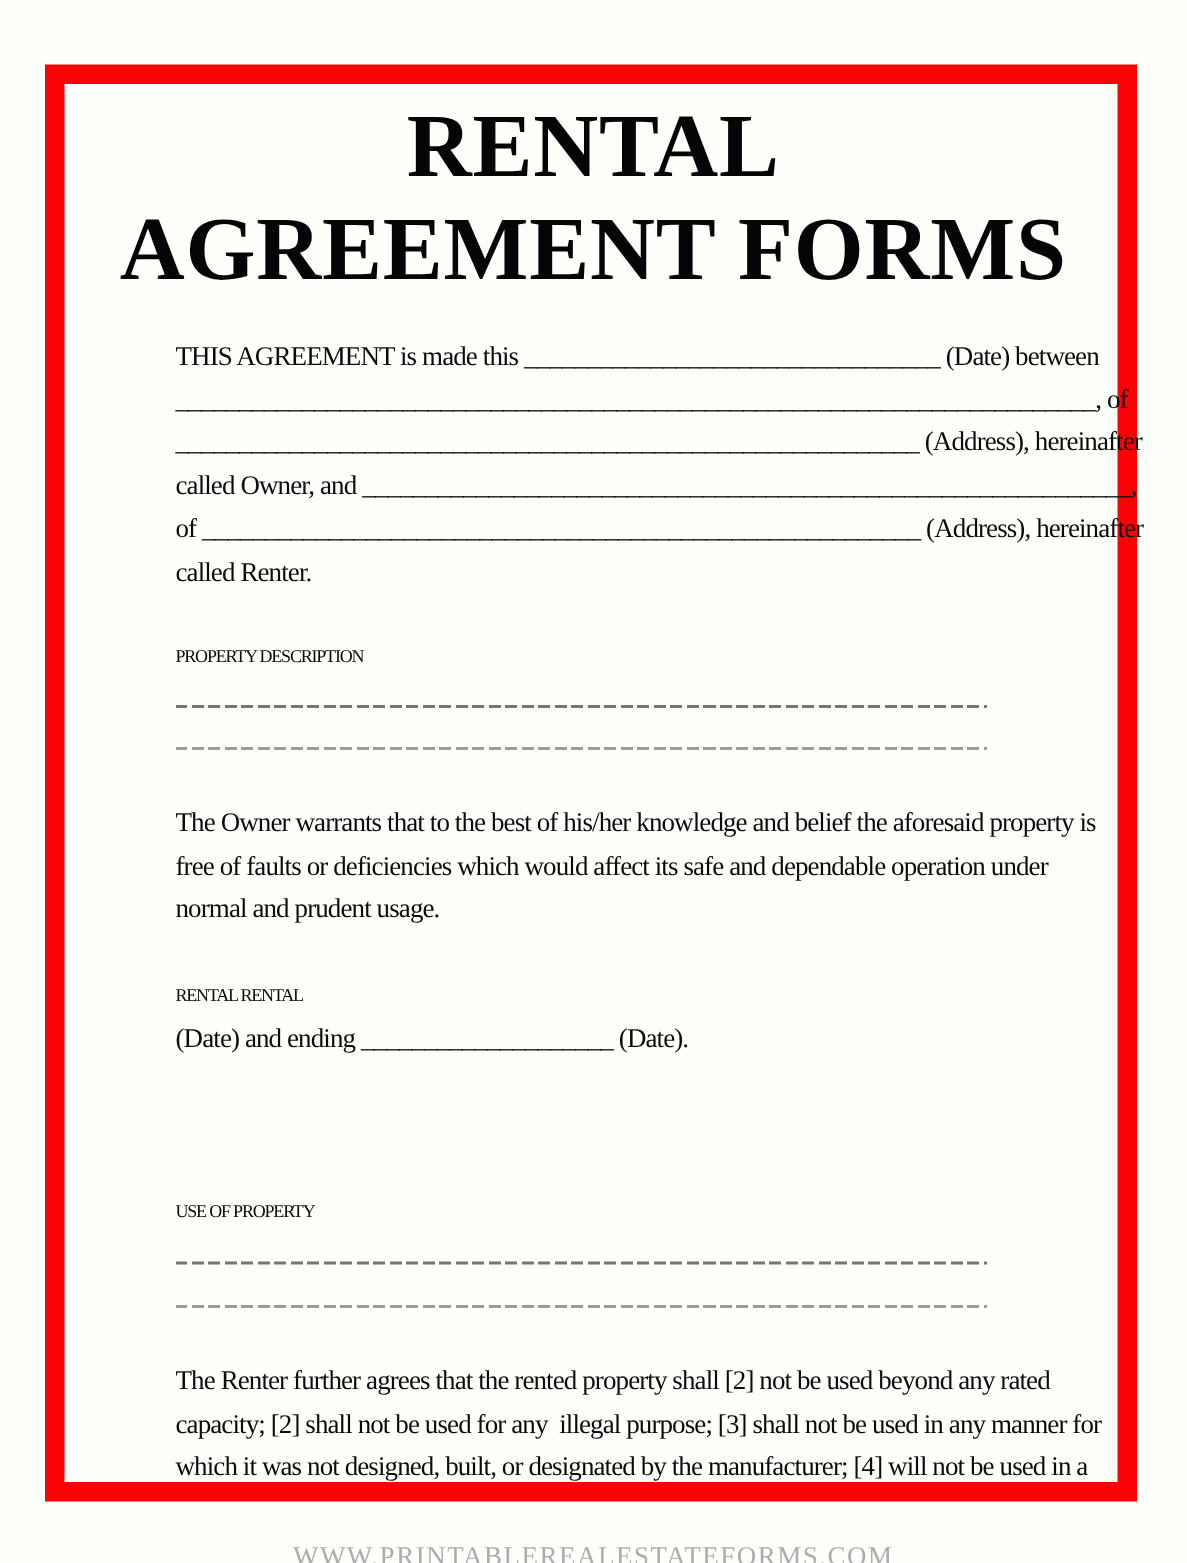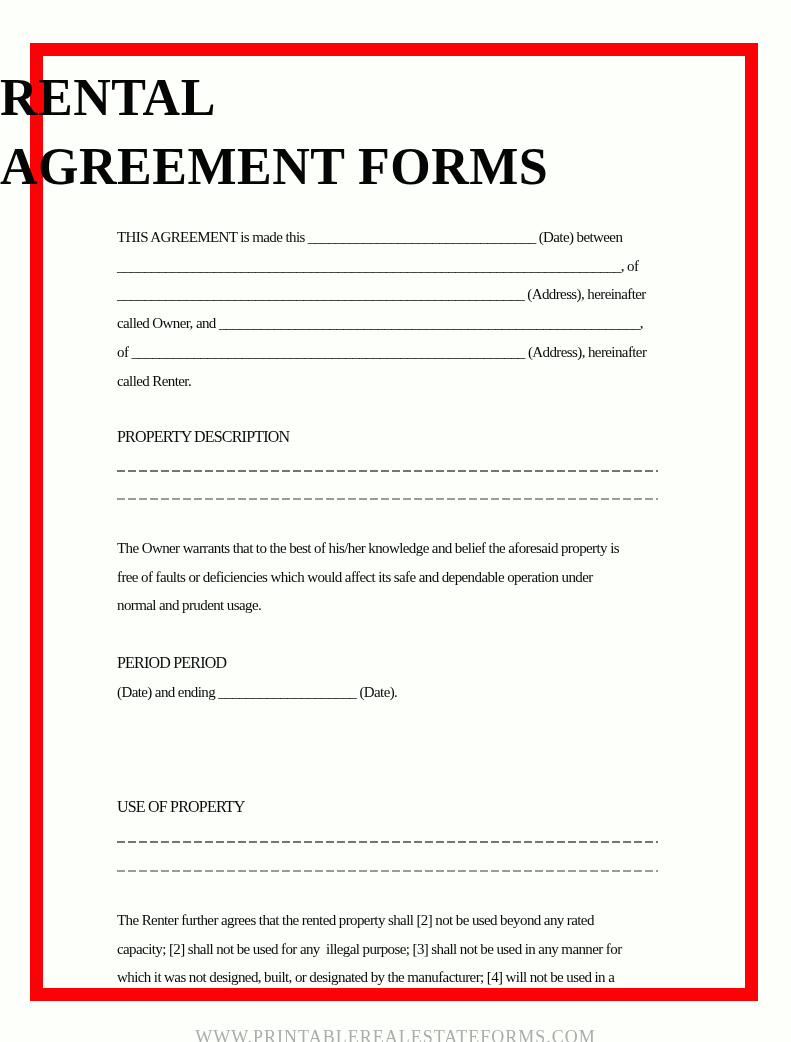--- a/index.html
+++ b/index.html
@@ -14,39 +14,39 @@
   .red-frame{
     position:absolute;
     left:30px;top:43px;
     width:728px;height:958px;
     box-sizing:border-box;
     border:13px solid #FB0207;
   }
   .doc-title{
     position:absolute;
     left:0;top:63px;width:791px;
-    text-align:left;
+    text-align:center;
     font-weight:bold;
-    font-size:52px;
+    font-size:60px;
     line-height:69px;
     letter-spacing:0.5px;
     color:#050505;
   }
   .para{
     position:absolute;
     left:117px;width:600px;
-    font-size:15px;
+    font-size:18px;
     line-height:28.7px;
     letter-spacing:-0.6px;
   }
   .para .line{white-space:pre;}
   .heading{
     position:absolute;
     left:117px;width:600px;
-    font-size:16px;
+    font-size:12px;
     line-height:20px;
     letter-spacing:-0.8px;
     white-space:pre;
   }
   .blank-rule{
     position:absolute;
     left:117px;width:541px;height:2px;
   }
   .blank-rule.dark{
     background:repeating-linear-gradient(to right,#757575 0 8px,transparent 8px 11px);
@@ -89,21 +89,21 @@
   <div class="heading" style="top:427px">PROPERTY DESCRIPTION</div>
   <div class="blank-rule dark" style="top:470px"></div>
   <div class="blank-rule light" style="top:498px"></div>
 
   <div class="para" style="top:534px">
     <div class="line">The Owner warrants that to the best of his/her knowledge and belief the aforesaid property is</div>
     <div class="line">free of faults or deficiencies which would affect its safe and dependable operation under</div>
     <div class="line">normal and prudent usage.</div>
   </div>
 
-  <div class="heading" style="top:653px">PERIOD PERIOD</div>
+  <div class="heading" style="top:653px">RENTAL RENTAL</div>
 
   <div class="para" style="top:678px">
     <div class="line">(Date) and ending ____________________ (Date).</div>
   </div>
 
   <div class="heading" style="top:797px">USE OF PROPERTY</div>
   <div class="blank-rule dark" style="top:841px"></div>
   <div class="blank-rule light" style="top:870px"></div>
 
   <div class="para" style="top:906px">

